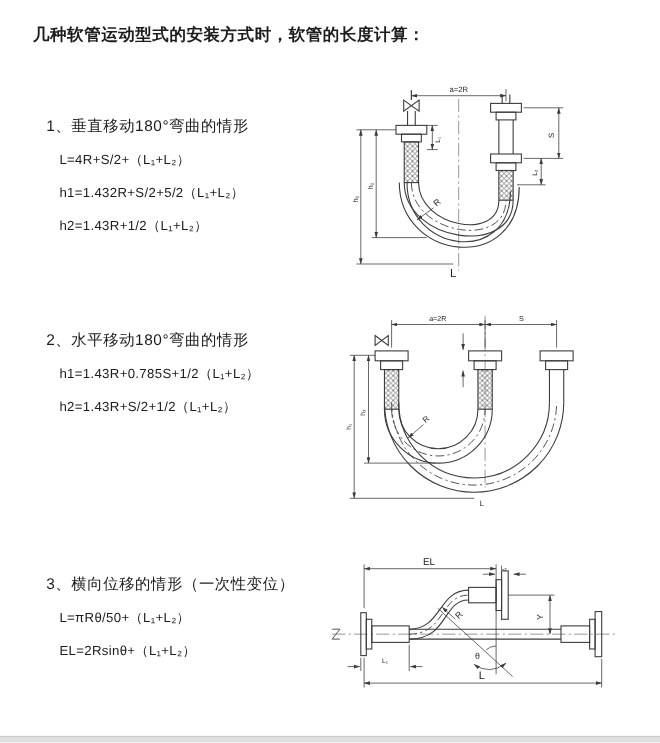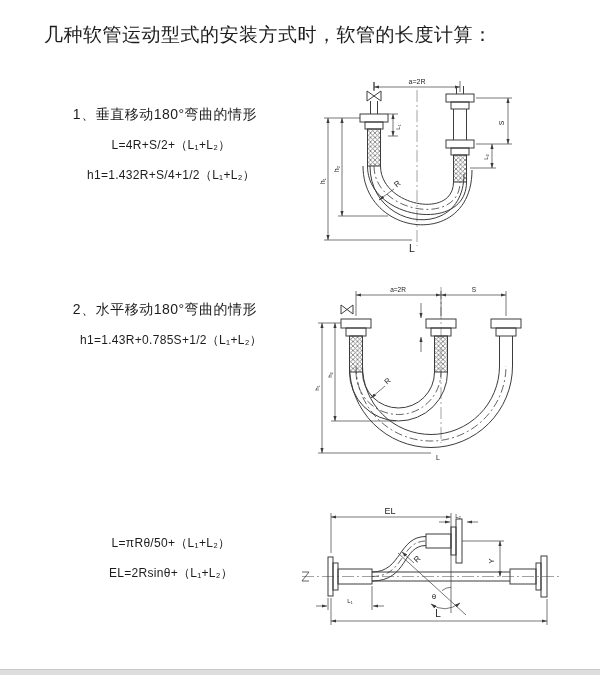--- a/index.html
+++ b/index.html
@@ -1,46 +1,49 @@
 <!DOCTYPE html>
 <html><head>
 <meta charset="utf-8">
 <style>
   html,body{margin:0;padding:0;}
   body{
     width:600px;height:675px;background:#ffffff;position:relative;overflow:hidden;
     font-family:"Liberation Sans","DejaVu Sans",sans-serif;color:#1c1c1c;
   }
   .title{
-    position:absolute;left:44px;top:22px;font-size:19px;letter-spacing:0.5px;
+    position:absolute;left:30px;top:22px;font-size:15px;letter-spacing:0.5px;font-weight:bold;
   }
-  .sec{position:absolute;left:30px;width:270px;text-align:center;}
+  .sec{position:absolute;left:42px;width:270px;}
   .sec-heading{font-size:14px;letter-spacing:0.5px;}
   .formula{font-size:12px;margin:13px 0 0 12px;letter-spacing:0.3px;white-space:nowrap;}
   svg.diag{position:absolute;}
   svg text{fill:#222;stroke:none;font-family:"Liberation Sans","DejaVu Sans",sans-serif;}
   .page-bottom{position:absolute;left:0;top:669px;width:600px;height:6px;background:#dedede;border-top:1px solid #c9c9c9;}
 </style>
 </head>
 <body>
 
 <div class="title">几种软管运动型式的安装方式时，软管的长度计算：</div>
 
 <section class="sec" style="top:106px">
   <div class="sec-heading"><span>1、</span><span>垂直移动180°弯曲的情形</span></div>
   <div class="formula">L=4R+S/2+（L₁+L₂）</div>
-  <div class="formula">h1=1.432R+S/4+1/2（L₁+L₂）</div>
+  <div class="formula">h1=1.432R+S/2+5/2（L₁+L₂）</div>
+  <div class="formula">h2=1.43R+1/2（L₁+L₂）</div>
 </section>
 
 <section class="sec" style="top:301px">
   <div class="sec-heading"><span>2、</span><span>水平移动180°弯曲的情形</span></div>
   <div class="formula">h1=1.43R+0.785S+1/2（L₁+L₂）</div>
+  <div class="formula">h2=1.43R+S/2+1/2（L₁+L₂）</div>
 </section>
 
 <section class="sec" style="top:522px">
+  <div class="sec-heading"><span>3、</span><span>横向位移的情形（一次性变位）</span></div>
   <div class="formula">L=πRθ/50+（L₁+L₂）</div>
   <div class="formula">EL=2Rsinθ+（L₁+L₂）</div>
 </section>
 
 <svg class="diag" style="left:312px;top:70px" width="238" height="186" viewBox="0 0 238 186">
   <defs>
     <marker id="ar1" viewBox="0 0 10 6" refX="9.5" refY="3" markerWidth="8" markerHeight="5" orient="auto-start-reverse">
       <path d="M0,0 L10,3 L0,6 Z" fill="#3c3c3c"></path>
     </marker>
     <pattern id="ht1" width="4.5" height="4.5" patternUnits="userSpaceOnUse">

